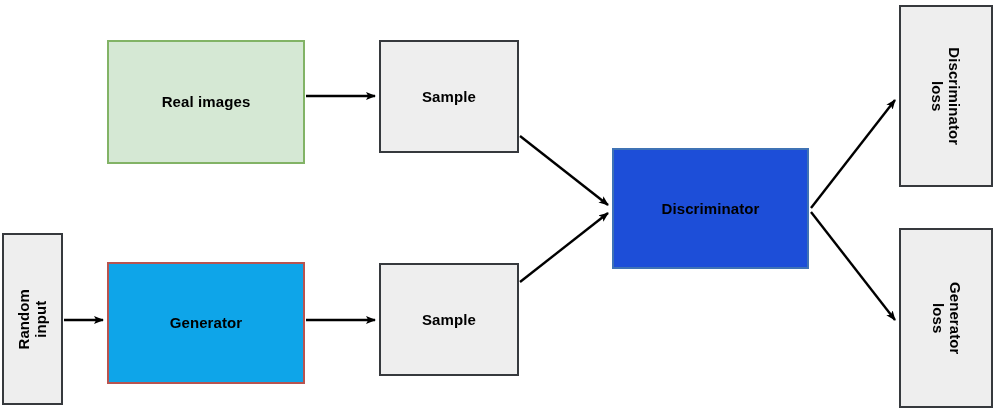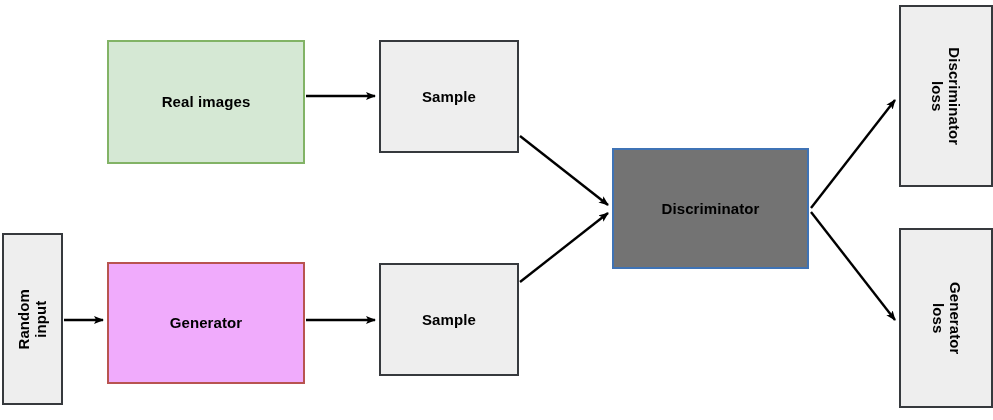--- a/index.html
+++ b/index.html
@@ -37,25 +37,25 @@
   }
   .n-grey {
     background: #eeeeee;
     border: 2px solid #36393d;
   }
   .n-green {
     background: #d5e8d4;
     border: 2px solid #82b366;
   }
   .n-red {
-    background: #f0abfc;
+    background: #0ea5e9;
     border: 2px solid #b85450;
   }
   .n-blue {
-    background: #737373;
+    background: #1d4ed8;
     border: 2px solid #3f73b5;
   }
   .rot-cw .lbl {
     transform: rotate(90deg);
   }
   .rot-ccw .lbl {
     transform: rotate(-90deg);
   }
   #edges {
     position: absolute;

